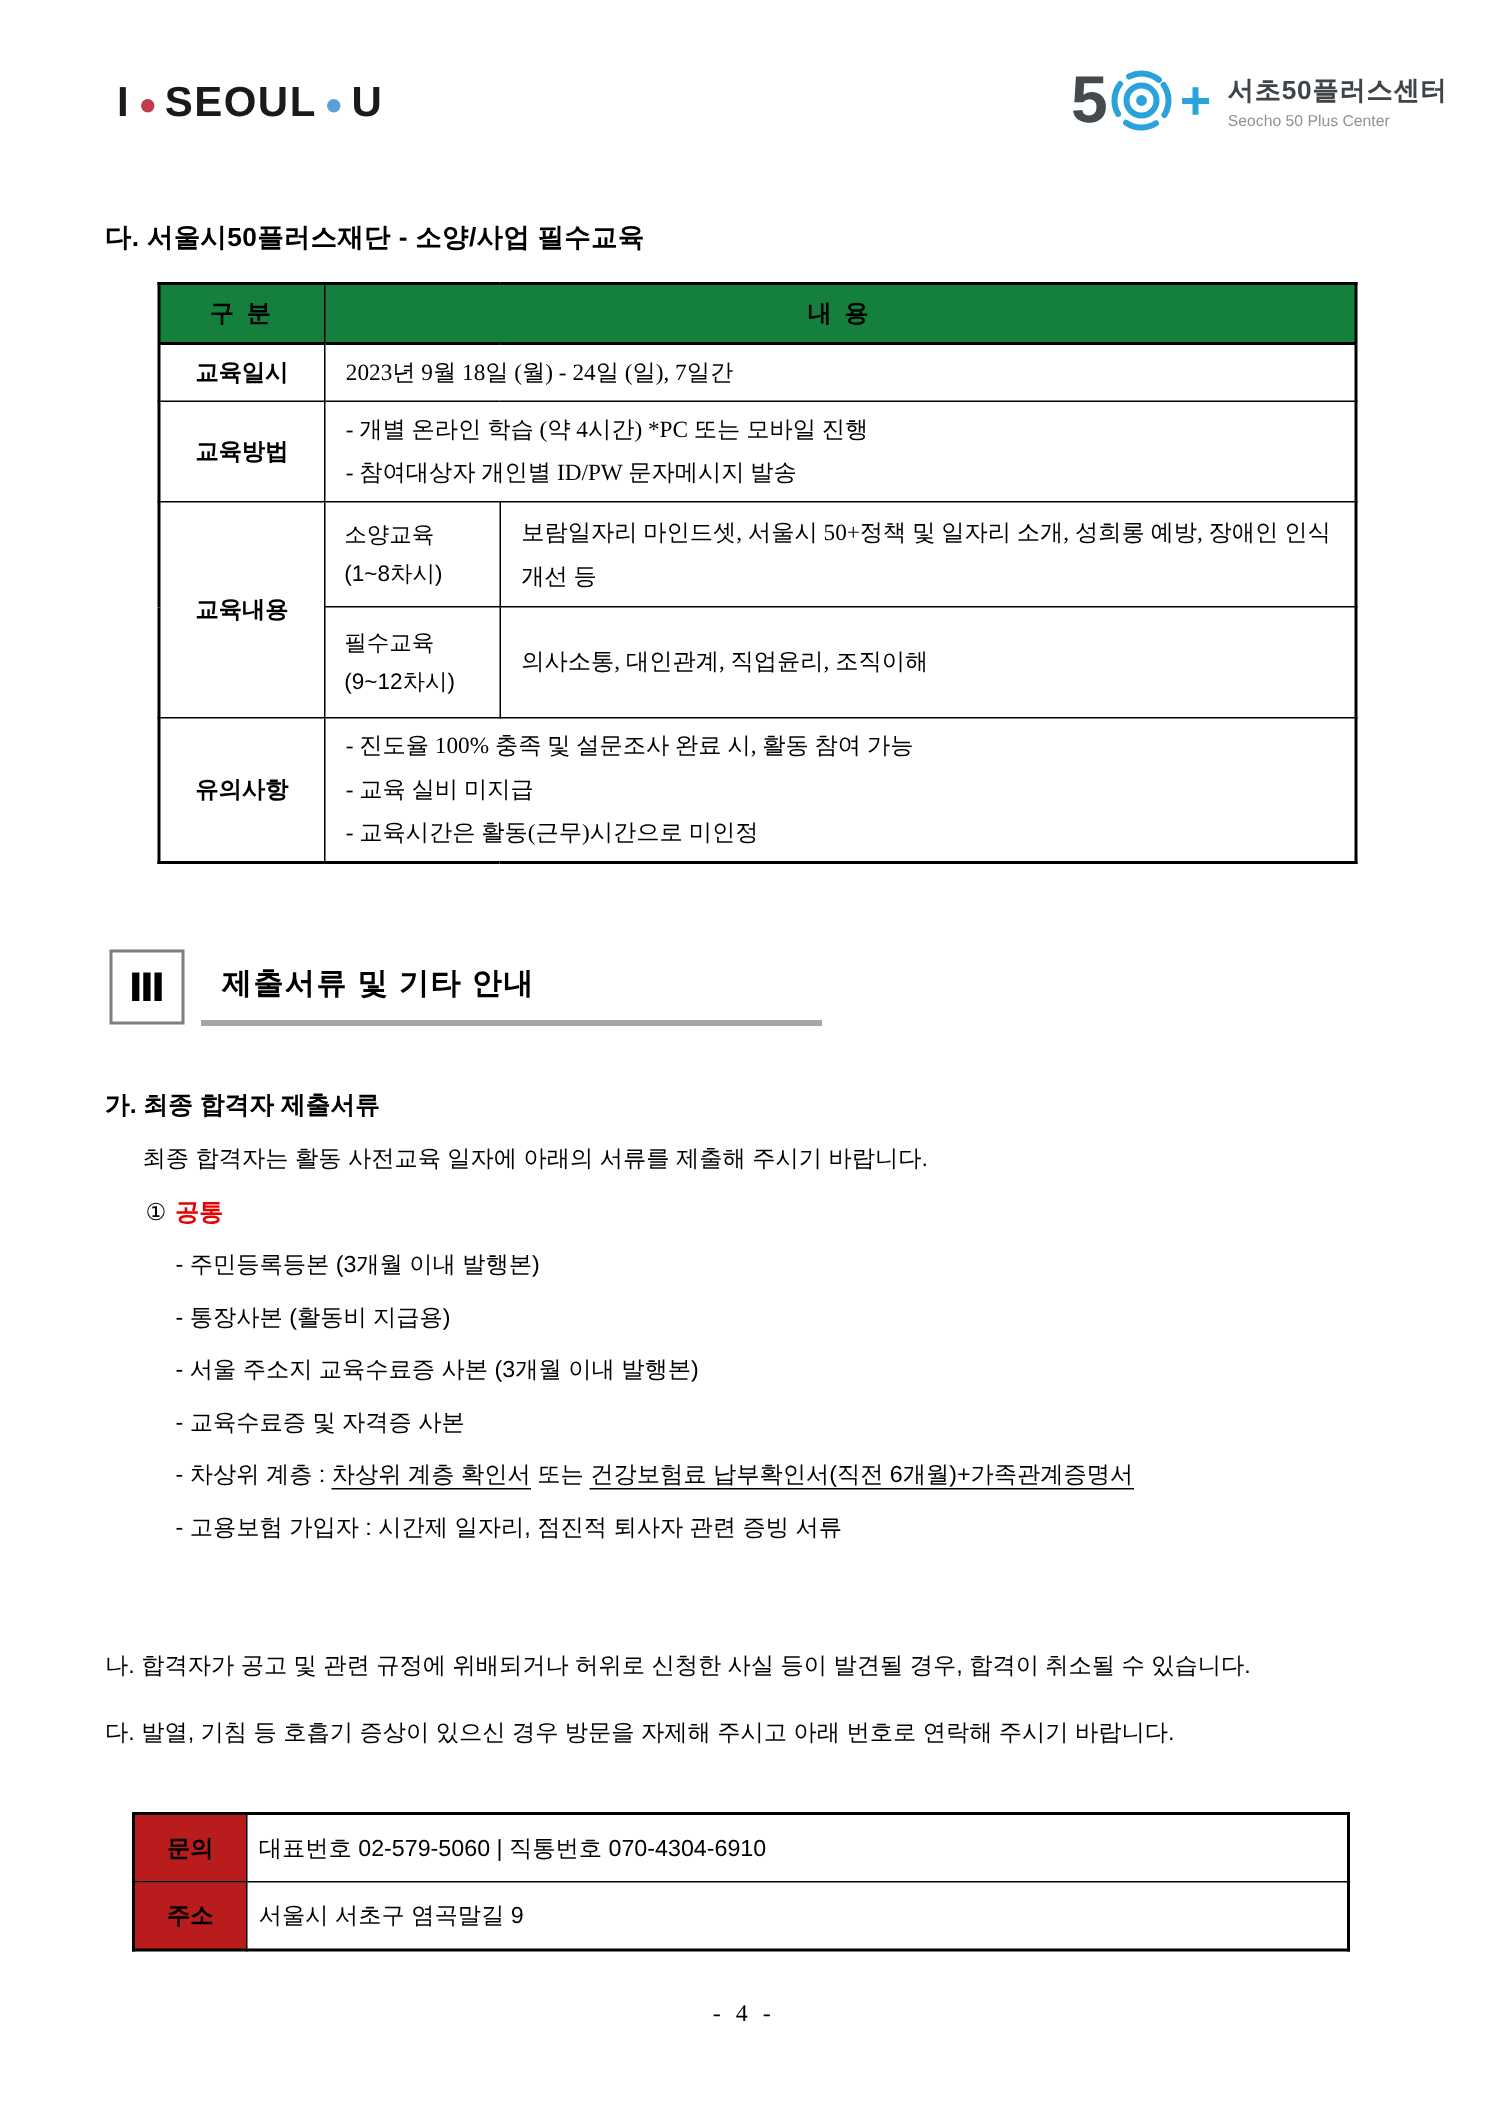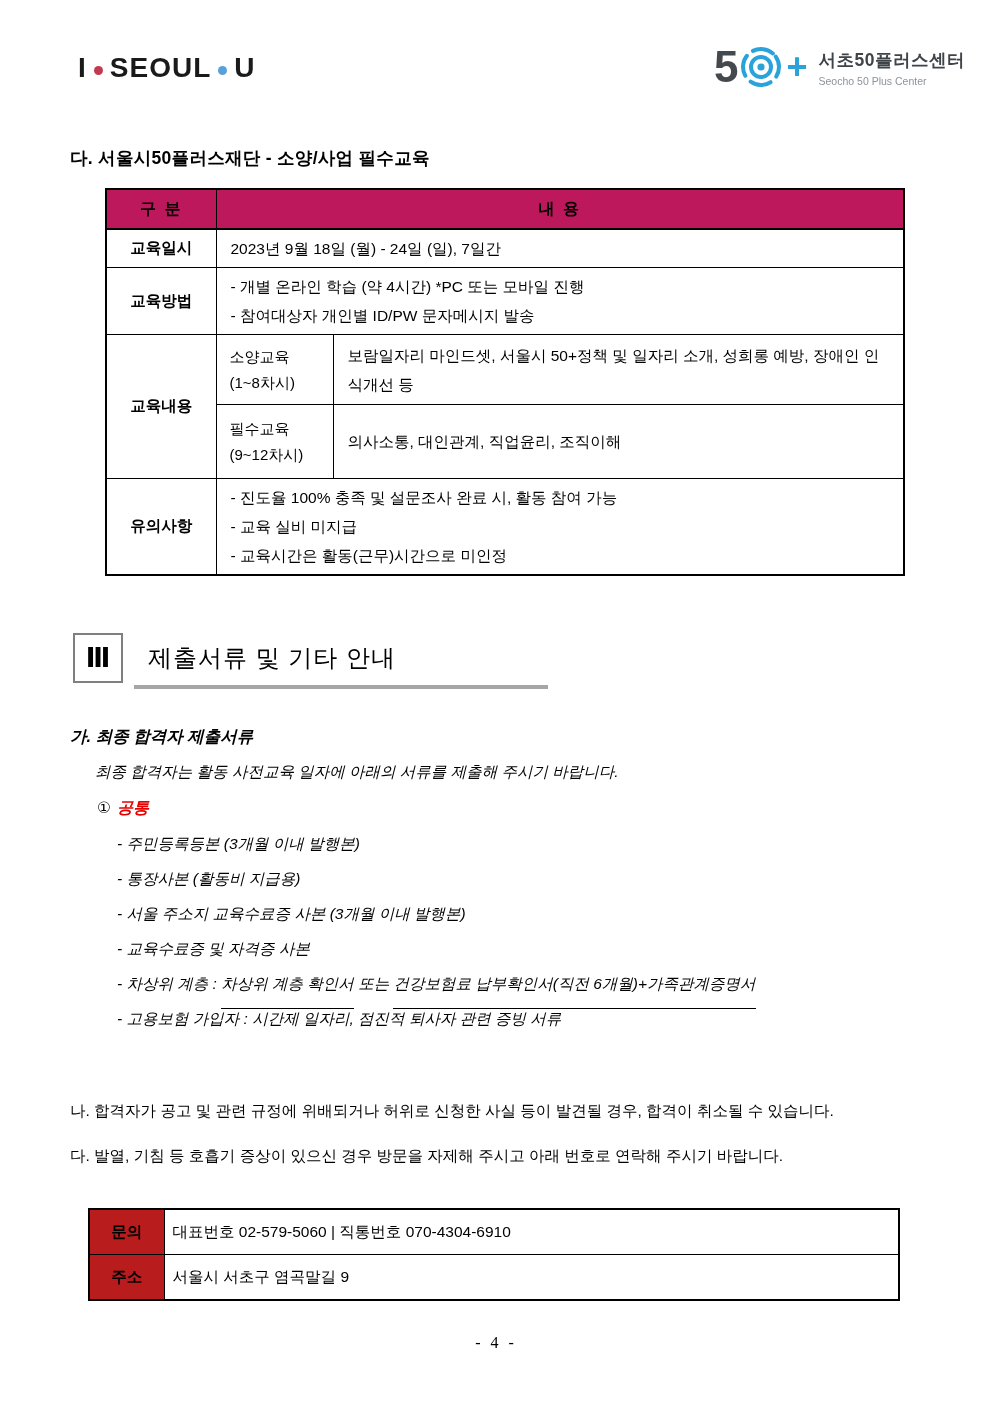--- a/index.html
+++ b/index.html
@@ -18,42 +18,42 @@
   .fifty-plus{font-weight:800;font-size:36px;color:#2aa3db;line-height:44px;margin-left:2px;}
   .logo-right .txt{margin-left:11px;}
   .logo-right .txt .ko{font-weight:700;font-size:17.5px;color:#3f4449;letter-spacing:0.5px;}
   .logo-right .txt .en{font-size:10.5px;color:#8d9399;margin-top:3px;}
   
   .heading-da{position:absolute;left:70px;top:146px;font-weight:700;font-size:17.5px;letter-spacing:0.3px;}
   
   table.edu{position:absolute;left:105px;top:188px;width:800px;border-collapse:collapse;
     table-layout:fixed;border:2px solid #000;font-size:15.5px;}
   table.edu td{border:1px solid #000;vertical-align:middle;padding:0;}
-  table.edu tr.thead td{background:#be185d;border-bottom:2px solid #000;text-align:center;
+  table.edu tr.thead td{background:#15803d;border-bottom:2px solid #000;text-align:center;
     font-weight:700;font-size:16px;height:38px;letter-spacing:2px;margin-left:16px;}
   table.edu td.lbl{text-align:center;font-weight:700;}
-  table.edu td.content{padding:4px 10px 4px 14px;}
+  table.edu td.content{padding:4px 10px 4px 14px;font-family:Liberation Serif, serif;}
   table.edu td.content .line{line-height:29px;}
   table.edu td.sub{padding-left:13px;}
   table.edu td.sub .line{line-height:26px;font-size:15px;}
   
   .sec3{position:absolute;left:73px;top:633px;display:flex;align-items:flex-start;}
   .sec3 .numbox{width:46px;height:46px;border:2.5px solid #7f7f7f;display:flex;
     align-items:center;justify-content:center;font-weight:700;font-size:26px;background:#fff;}
   .sec3 .titlewrap{margin-left:11px;width:400px;border-bottom:4px solid #a6a6a6;
     padding:9px 0 11px 14px;}
-  .sec3 .title{font-weight:400;font-size:24px;letter-spacing:1px;}
+  .sec3 .title{font-weight:700;font-size:20px;letter-spacing:1px;}
   
-  .ga{position:absolute;left:70px;top:726px;width:880px;font-size:15.5px;font-style:italic;}
+  .ga{position:absolute;left:70px;top:726px;width:880px;font-size:15.5px;}
   .ga h3{margin:0;font-size:16.5px;font-weight:700;}
   .ga .intro{margin:14px 0 0 25px;}
   .ga .circled{margin:15px 0 0 27px;font-size:15.5px;}
   .ga .circled .redlbl{color:#e60000;font-weight:700;margin-left:6px;font-size:16px;}
   .ga .ditem{margin:15px 0 0 47px;line-height:20px;}
-  .ul-seg{border-bottom:1.6px solid #000;padding-bottom:16px;}
+  .ul-seg{border-bottom:1.6px solid #000;padding-bottom:0;}
   
   .para{position:absolute;left:70px;width:880px;font-size:15.5px;line-height:21px;}
   .para.na{top:1100px;}
   .para.da2{top:1145px;}
   
   table.contact{position:absolute;left:88px;top:1208px;width:812px;border-collapse:collapse;
     table-layout:fixed;border:2px solid #000;font-size:15.5px;}
   table.contact td{border:1px solid #000;vertical-align:middle;}
   table.contact td.lbl{background:#b91c1c;text-align:center;font-weight:700;height:42px;}
   table.contact td.content{padding-left:8px;}

